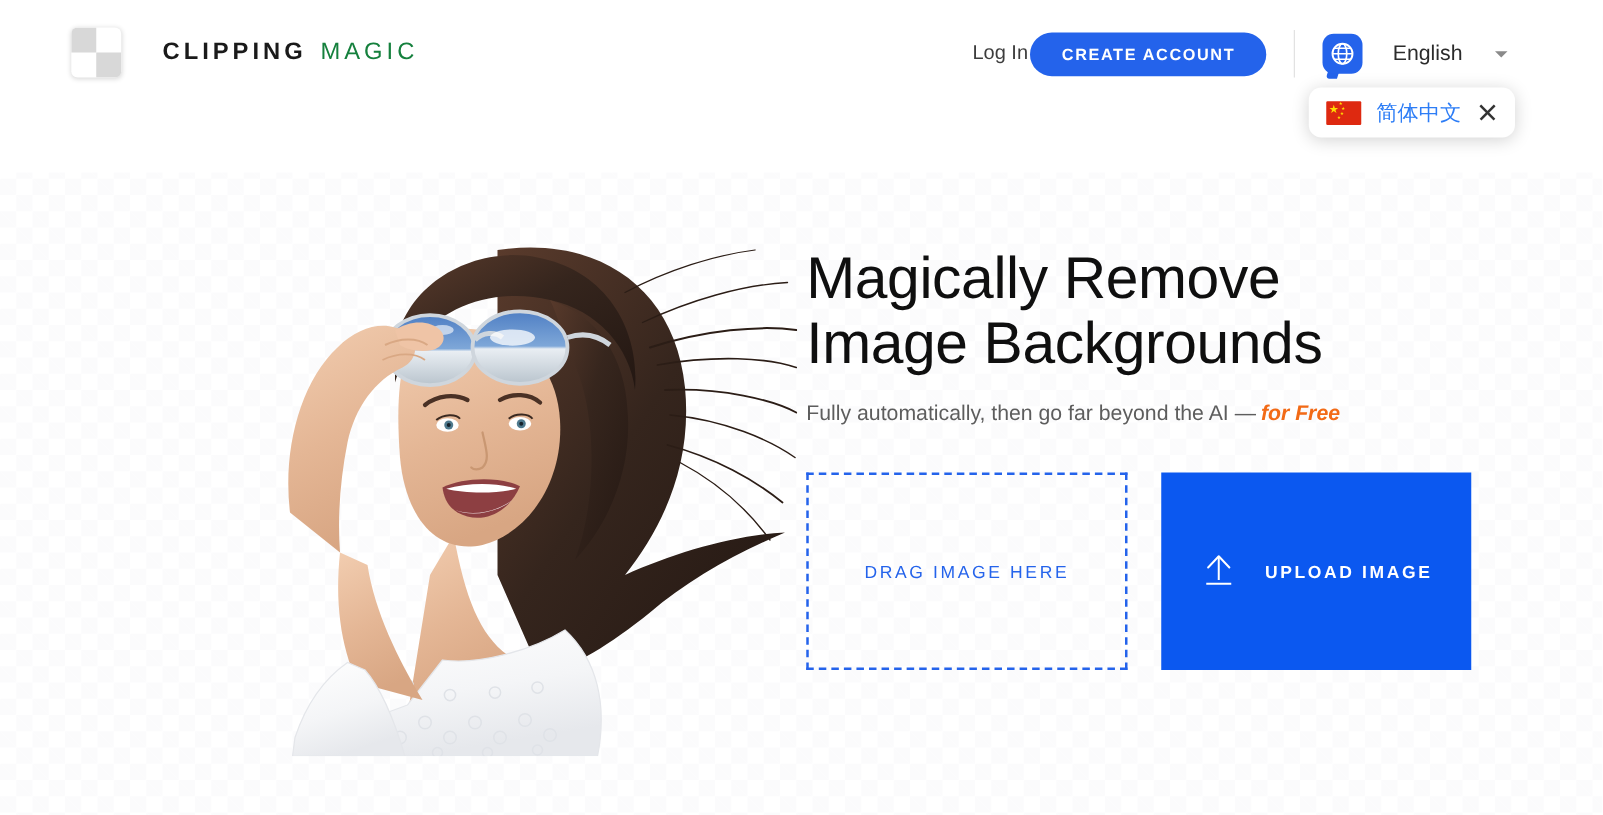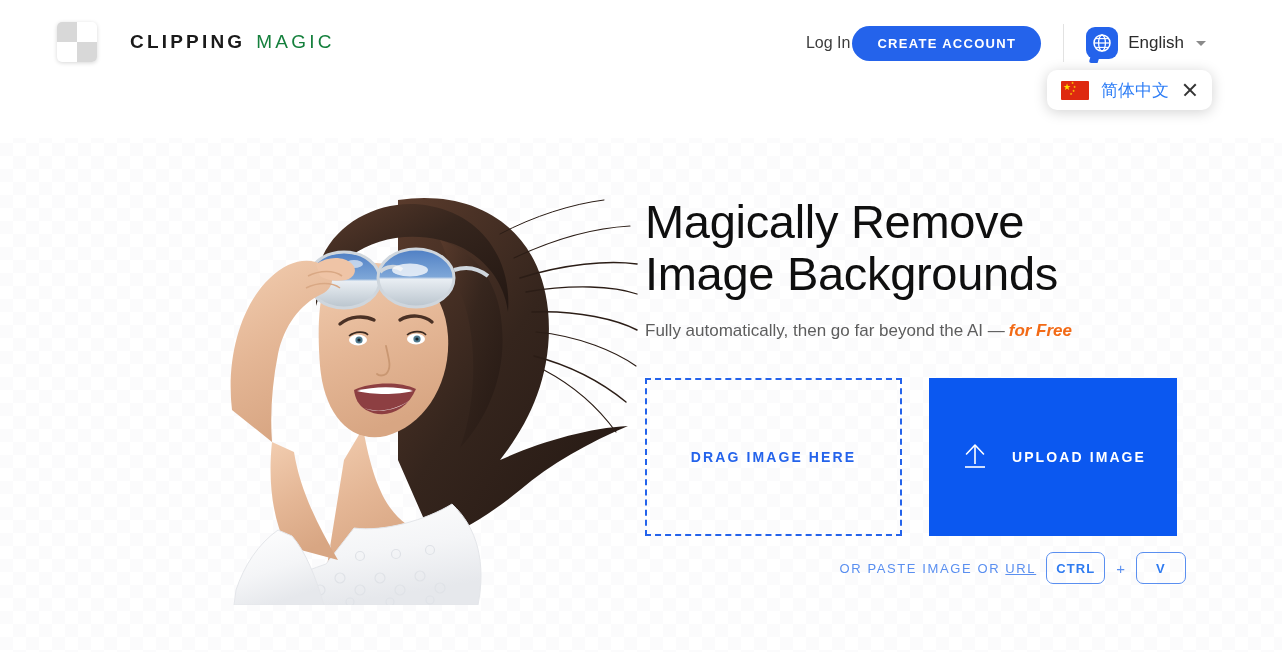--- a/index.html
+++ b/index.html
@@ -133,21 +133,21 @@
   }
   .hdr-divider {
     width: 1px;
     height: 38px;
     background: #e2e2e2;
     margin: 0 22px 0 22px;
   }
   .lang-select {
     display: flex;
     align-items: center;
-    gap: 10px;
+    gap: 24px;
     cursor: pointer;
   }
   .globe-bubble {
     width: 32px;
     height: 32px;
     position: relative;
   }
   .globe-bubble .bub {
     position: absolute;
     inset: 0;
@@ -281,21 +281,21 @@
     height: 158px;
     border: 2px dashed #2463eb;
     display: flex;
     align-items: center;
     justify-content: center;
     background: transparent;
     cursor: pointer;
   }
   .dropzone span {
     font-size: 14px;
-    font-weight: bold;
+    font-weight: normal;
     letter-spacing: 2.1px;
     color: #2463eb;
     white-space: nowrap;
   }
   .upload-btn {
     width: 248px;
     height: 158px;
     background: #0b58f0;
     border: none;
     display: flex;
@@ -546,20 +546,14 @@
         <svg width="30" height="30" viewBox="0 0 30 30" aria-hidden="true">
           <path d="M15 4 L15 23" stroke="#ffffff" stroke-width="1.6" fill="none"></path>
           <path d="M6.5 13 L15 4 L23.5 13" stroke="#ffffff" stroke-width="1.6" fill="none" stroke-linecap="round" stroke-linejoin="round"></path>
           <path d="M5 26 L25 26" stroke="#ffffff" stroke-width="1.6" fill="none"></path>
         </svg>
       </span>
       <span class="label">UPLOAD IMAGE</span>
     </button>
   </div>
 
-  <div class="paste-row">
-    <span class="paste-text"><span>OR PASTE IMAGE OR </span><u>URL</u></span>
-    <span class="key">CTRL</span>
-    <span class="plus">+</span>
-    <span class="key">V</span>
-  </div>
 
 </div>
 
 </body></html>

